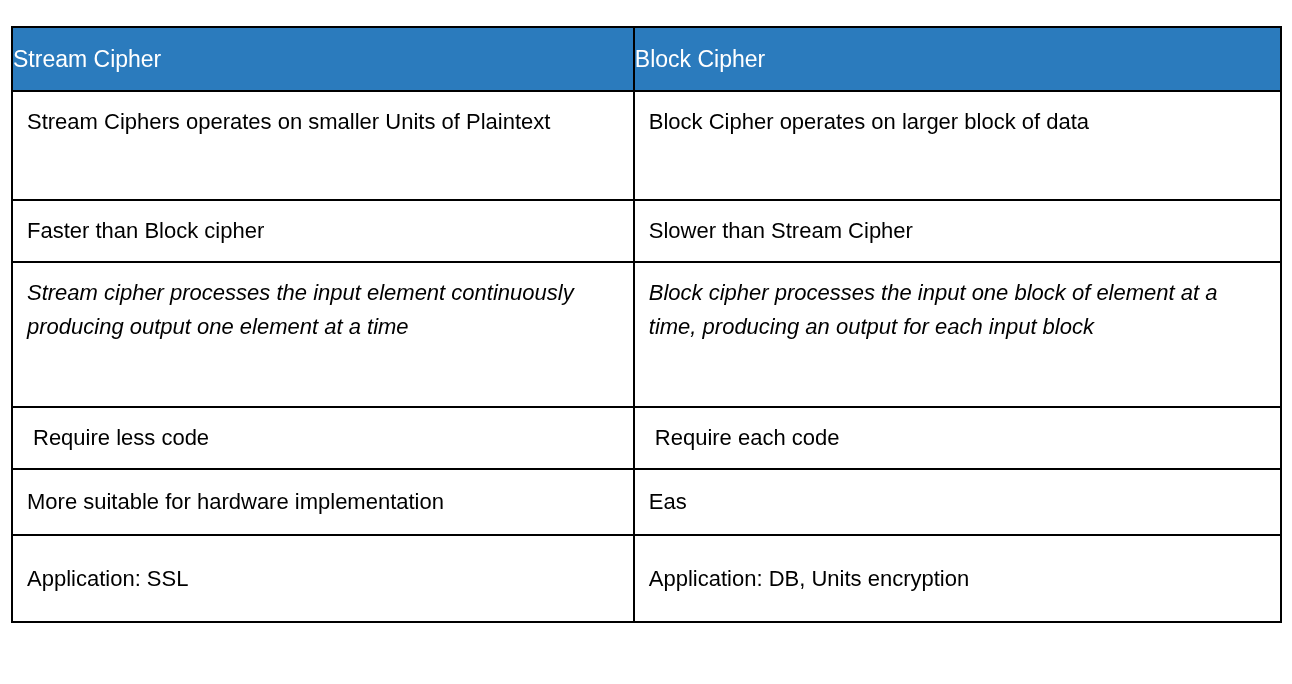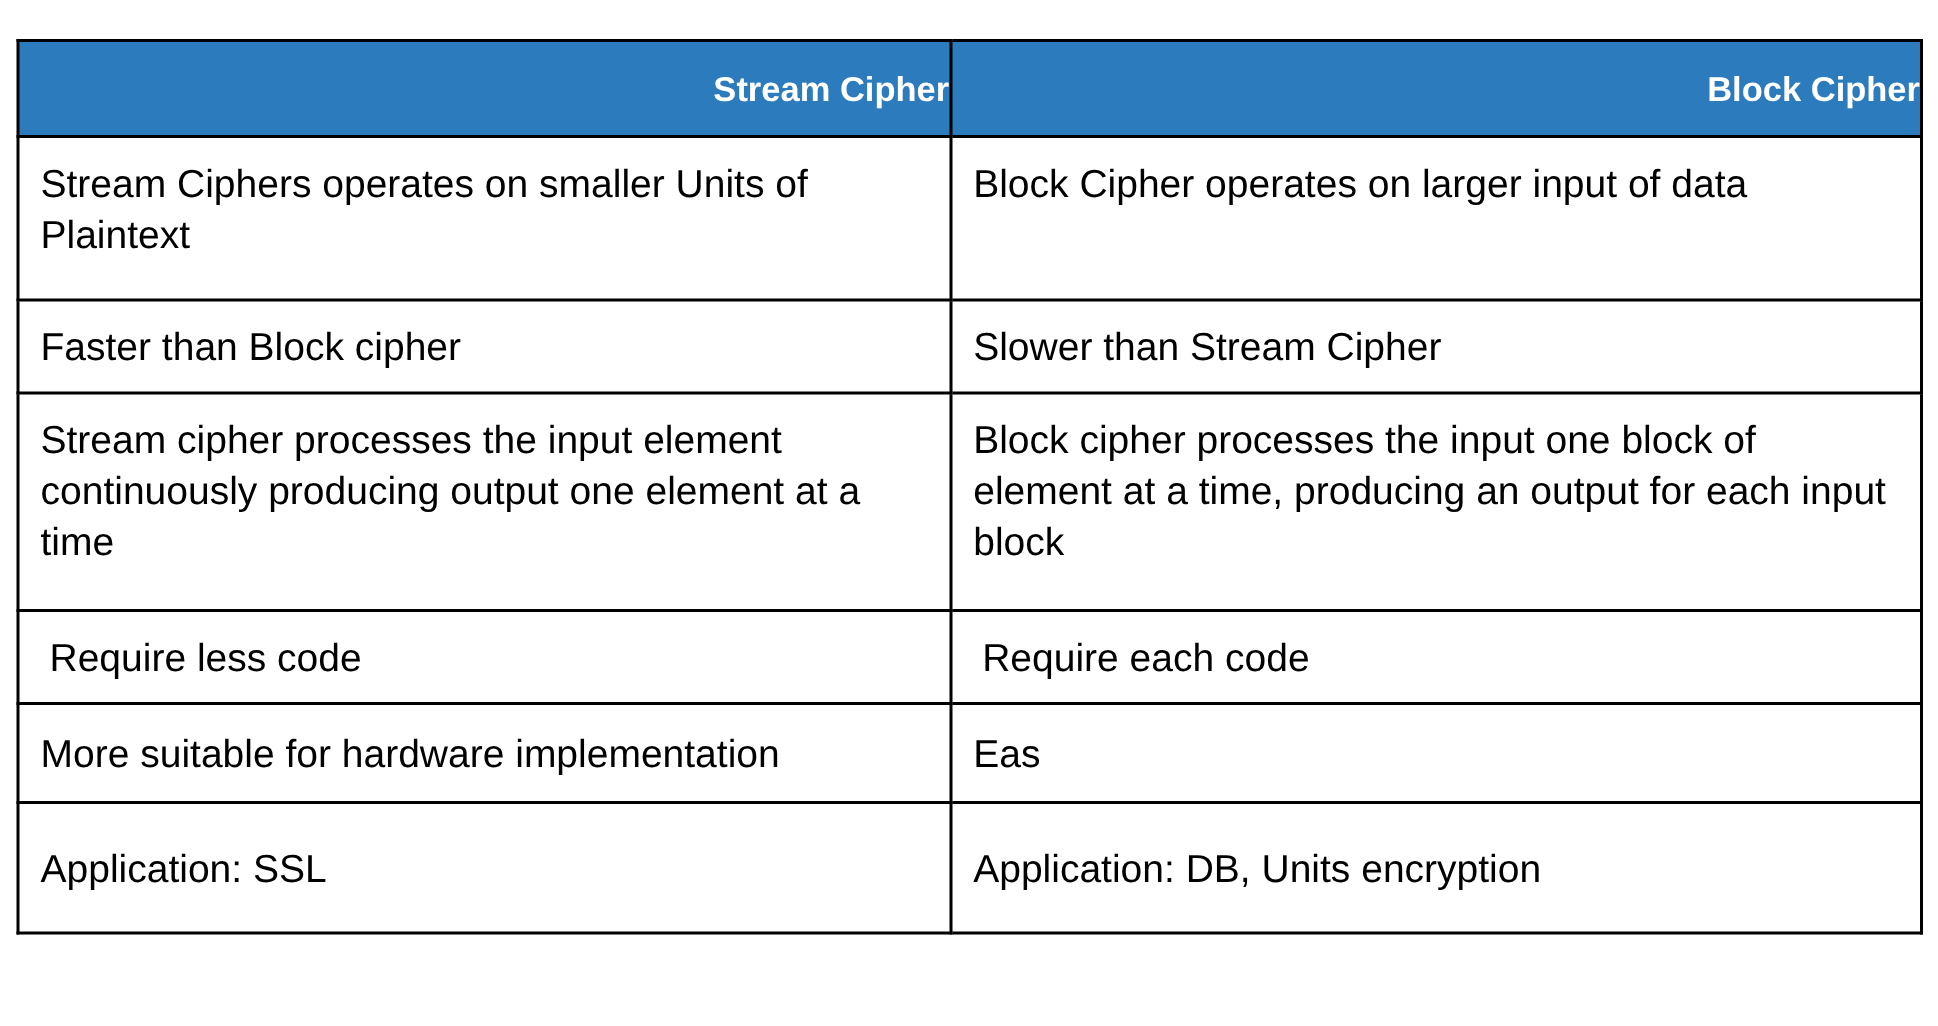--- a/index.html
+++ b/index.html
@@ -31,38 +31,38 @@
   table.cipher-table col.col-left  { width: 49%; }
   table.cipher-table col.col-right { width: 51%; }
   table.cipher-table th,
   table.cipher-table td {
     border: 2px solid var(--border-c);
   }
   table.cipher-table th {
     background: var(--header-bg);
     color: var(--header-fg);
     font-size: 23px;
-    font-weight: 700;
-    text-align: right;
+    font-weight: 400;
+    text-align: left;
     vertical-align: middle;
     height: 64px;
   }
   table.cipher-table td {
     color: var(--body-fg);
-    font-size: 26px;
+    font-size: 22px;
     line-height: 34px;
     vertical-align: top;
     padding: 13px 15px 13px 14px;
     text-align: left;
     background: var(--page-bg);
   }
   
   tr.r0 td { height: 109px; }
   tr.r1 td { height: 56px;  vertical-align: middle; margin-left: 36px; }
-  tr.r2 td { height: 145px; }
+  tr.r2 td { height: 145px; font-style: italic; }
   tr.r3 td { height: 61px;  vertical-align: middle; padding-left: 20px; }
   tr.r4 td { height: 66px;  vertical-align: middle; }
   tr.r5 td { height: 62px;  vertical-align: middle; }
   tr.r6 td { height: 87px;  vertical-align: middle; }
 </style>
 </head>
 <body>
 
 <div class="table-wrap">
   <table class="cipher-table">
@@ -72,21 +72,21 @@
     </colgroup>
     <thead>
       <tr>
         <th>Stream Cipher</th>
         <th>Block Cipher</th>
       </tr>
     </thead>
     <tbody>
       <tr class="r0">
         <td>Stream Ciphers operates on smaller Units of Plaintext</td>
-        <td>Block Cipher operates on larger input of data</td>
+        <td>Block Cipher operates on larger block of data</td>
       </tr>
       <tr class="r1">
         <td>Faster than Block cipher</td>
         <td>Slower than Stream Cipher</td>
       </tr>
       <tr class="r2">
         <td>Stream cipher processes the input element continuously producing output one element at a time</td>
         <td>Block cipher processes the input one block of element at a time, producing an output for each input block</td>
       </tr>
       <tr class="r3">

